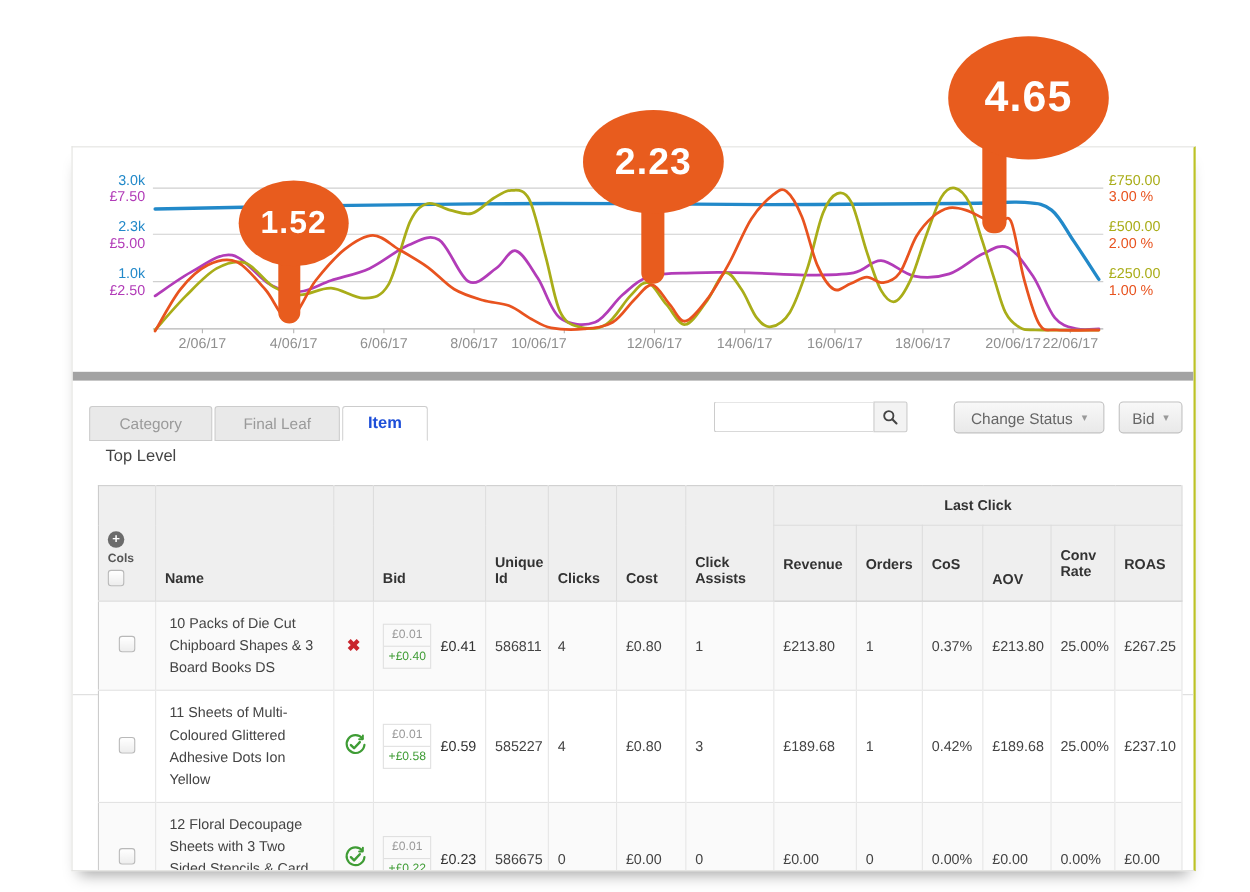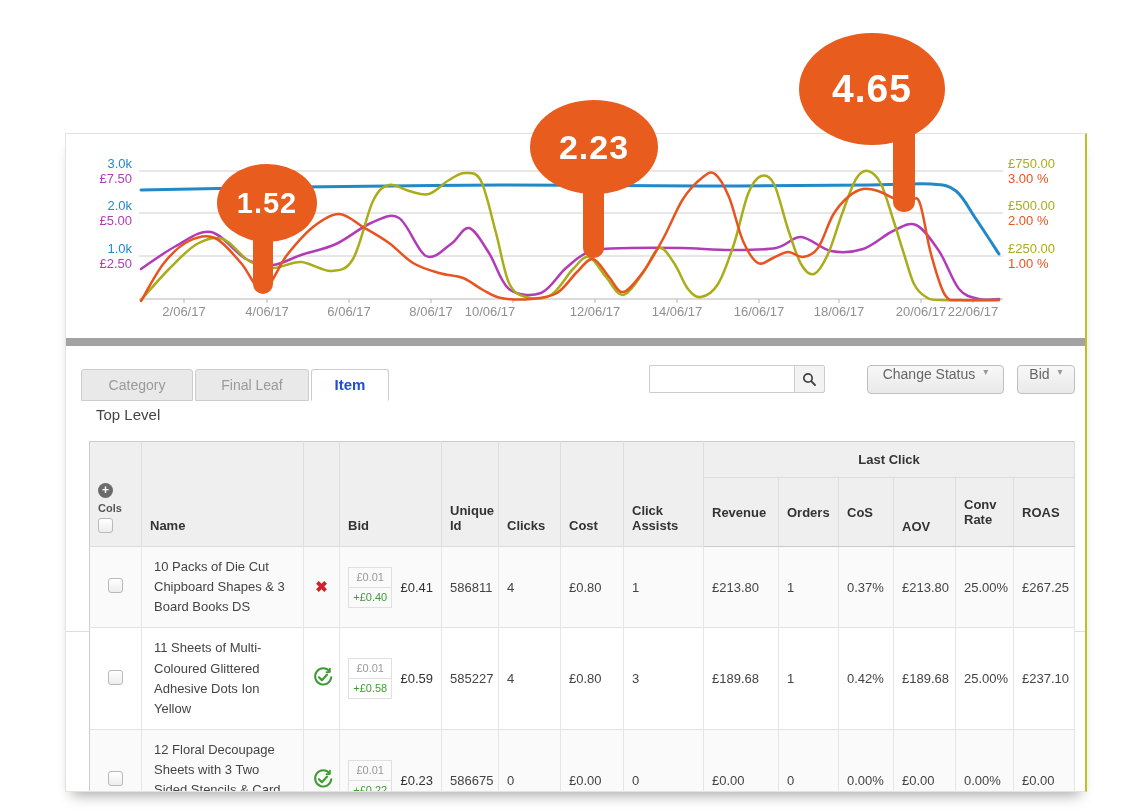--- a/index.html
+++ b/index.html
@@ -31,21 +31,21 @@
   .bubble {
     position:absolute; border-radius:50%; background:#e85c1e;
     display:flex; align-items:center; justify-content:center;
     color:#fff; font-weight:bold; letter-spacing:1px;
   }
   .stem { position:absolute; background:#e85c1e; border-radius:0 0 10px 10px; }
   .co-1 .bubble { left:217px; top:164px; width:100px; height:78px; font-size:29px; }
   .co-1 .stem  { left:253px; top:226px; width:20px; height:68px; }
   .co-2 .bubble { left:530px; top:100px; width:128px; height:94px; font-size:34px; }
   .co-2 .stem  { left:583px; top:176px; width:21px; height:82px; }
-  .co-3 .bubble { left:799px; top:33px; width:146px; height:112px; font-size:39px; }
+  .co-3 .bubble { left:862px; top:33px; width:146px; height:112px; font-size:39px; }
   .co-3 .stem  { left:893px; top:120px; width:22px; height:92px; }
 
   
   .toolbar { position:absolute; left:0; top:231px; width:100%; height:37px; }
   .tabbar-line { position:absolute; left:0; top:266px; width:100%; height:1px; background:#ddd; }
   .tab {
     position:absolute; top:4px; height:32px; line-height:30px; text-align:center;
     border:1px solid #ccc; border-radius:3px 3px 0 0; font-size:14px; cursor:default;
   }
   .tab.inactive { background:#e9e9e9; color:#9a9a9a; }
@@ -59,21 +59,21 @@
     width:145px; height:28px; border:1px solid #ccc; border-right:none; border-radius:2px 0 0 2px;
     padding:0 8px; font-size:13px; outline:none; font-family:"Liberation Sans", sans-serif;
   }
   .search-btn {
     width:31px; height:28px; border:1px solid #ccc; background:#f3f3f3; border-radius:0 2px 2px 0;
     display:flex; align-items:center; justify-content:center; cursor:pointer;
   }
   .dd-btn {
     position:absolute; top:0px; height:29px; border:1px solid #bfbfbf; border-radius:4px;
     background:linear-gradient(#f8f8f8,#e9e9e9); color:#666; font-size:14px;
-    display:flex; align-items:flex-start; justify-content:center; gap:8px; cursor:pointer;
+    display:flex; align-items:center; justify-content:center; gap:8px; cursor:pointer;
     font-family:"Liberation Sans", sans-serif;
   }
   .dd-change { left:801px; width:137px; }
   .dd-bid { left:951px; width:58px; }
   .caret { font-size:10px; color:#999; }
 
   .section-title { position:absolute; left:30px; top:272px; font-size:15px; color:#444; }
 
   
   .table-wrap { position:absolute; left:23px; top:307px; width:985px; }
@@ -131,21 +131,21 @@
           <path d="M75,135C80.83333333333333,131.16666666666666 98.33333333333333,118.16666666666667 110,112C121.66666666666667,105.83333333333333 133.33333333333334,95.83333333333333 145,98C156.66666666666666,100.16666666666667 169.66666666666666,119.5 180,125C190.33333333333334,130.5 197.83333333333334,131.66666666666666 207,131C216.16666666666666,130.33333333333334 224.5,124.5 235,121C245.5,117.5 258.3333333333333,115.33333333333333 270,110C281.6666666666667,104.66666666666667 294.5,93.33333333333333 305,89C315.5,84.66666666666667 323.8333333333333,78.5 333,84C342.1666666666667,89.5 351.3333333333333,117.66666666666667 360,122C368.6666666666667,126.33333333333333 377.8333333333333,114.66666666666667 385,110C392.1666666666667,105.33333333333333 396.6666666666667,92.5 403,94C409.3333333333333,95.5 416.3333333333333,108.83333333333333 423,119C429.6666666666667,129.16666666666666 434.3333333333333,148.33333333333334 443,155C451.6666666666667,161.66666666666666 465.5,162.5 475,159C484.5,155.5 491.6666666666667,141 500,134C508.3333333333333,127 514.1666666666666,120.33333333333333 525,117C535.8333333333334,113.66666666666667 550,114.5 565,114C580,113.5 598.3333333333334,113.66666666666667 615,114C631.6666666666666,114.33333333333333 649.1666666666666,116 665,116C680.8333333333334,116 698.3333333333334,116.16666666666667 710,114C721.6666666666666,111.83333333333333 725.8333333333334,102.5 735,103C744.1666666666666,103.5 754.6666666666666,115 765,117C775.3333333333334,119 786.6666666666666,118.33333333333333 797,115C807.3333333333334,111.66666666666667 818.1666666666666,101 827,97C835.8333333333334,93 842.3333333333334,87.66666666666667 850,91C857.6666666666666,94.33333333333333 865.8333333333334,106.33333333333333 873,117C880.1666666666666,127.66666666666667 886.3333333333334,147 893,155C899.6666666666666,163 906.3333333333334,163.33333333333334 913,165C919.6666666666666,166.66666666666666 929.6666666666666,165 933,165" fill="none" stroke="#b23cb8" stroke-width="2.5" stroke-linecap="round"></path>
           <path d="M75,166C79.66666666666667,160.83333333333334 93.66666666666667,144.33333333333334 103,135C112.33333333333333,125.66666666666667 122,115 131,110C140,105 148.33333333333334,102.16666666666667 157,105C165.66666666666666,107.83333333333333 174.66666666666666,122.16666666666667 183,127C191.33333333333334,131.83333333333334 198.33333333333334,133.83333333333334 207,134C215.66666666666666,134.16666666666666 225.33333333333334,127.5 235,128C244.66666666666666,128.5 256.3333333333333,137.5 265,137C273.6666666666667,136.5 280,136.66666666666666 287,125C294,113.33333333333333 301,79.33333333333333 307,67C313,54.666666666666664 317,52.666666666666664 323,51C329,49.333333333333336 336.3333333333333,55.5 343,57C349.6666666666667,58.5 356.3333333333333,61.833333333333336 363,60C369.6666666666667,58.166666666666664 377,49.5 383,46C389,42.5 393.6666666666667,38.833333333333336 399,39C404.3333333333333,39.166666666666664 409.8333333333333,37 415,47C420.1666666666667,57 425.3333333333333,82 430,99C434.6666666666667,116 438,138.33333333333334 443,149C448,159.66666666666666 453,161 460,163C467,165 477.1666666666667,165.66666666666666 485,161C492.8333333333333,156.33333333333334 500.6666666666667,141.33333333333334 507,135C513.3333333333334,128.66666666666666 517.5,121.66666666666667 523,123C528.5,124.33333333333333 534.3333333333334,136.66666666666666 540,143C545.6666666666666,149.33333333333334 550.8333333333334,161.66666666666666 557,161C563.1666666666666,160.33333333333334 571,146.83333333333334 577,139C583,131.16666666666666 587.8333333333334,115.66666666666667 593,114C598.1666666666666,112.33333333333333 603.1666666666666,122.16666666666667 608,129C612.8333333333334,135.83333333333334 617.5,149.33333333333334 622,155C626.5,160.66666666666666 630,163.83333333333334 635,163C640,162.16666666666666 646.5,158.83333333333334 652,150C657.5,141.16666666666666 663,125 668,110C673,95 677.5,71.33333333333333 682,60C686.5,48.666666666666664 690.6666666666666,43.666666666666664 695,42C699.3333333333334,40.333333333333336 703.5,41.166666666666664 708,50C712.5,58.833333333333336 717.5,81.66666666666667 722,95C726.5,108.33333333333333 730.6666666666666,122.5 735,130C739.3333333333334,137.5 743.5,141.66666666666666 748,140C752.5,138.33333333333334 757.3333333333334,130 762,120C766.6666666666666,110 771.3333333333334,92.5 776,80C780.6666666666666,67.5 785.6666666666666,52.166666666666664 790,45C794.3333333333334,37.833333333333336 797.8333333333334,36.166666666666664 802,37C806.1666666666666,37.833333333333336 810.8333333333334,42 815,50C819.1666666666666,58 823.1666666666666,73.33333333333333 827,85C830.8333333333334,96.66666666666667 834.5,109.16666666666667 838,120C841.5,130.83333333333334 844.3333333333334,142.83333333333334 848,150C851.6666666666666,157.16666666666666 855.5,160.33333333333334 860,163C864.5,165.66666666666666 862.8333333333334,165.5 875,166C887.1666666666666,166.5 923.3333333333334,166 933,166" fill="none" stroke="#a9ad19" stroke-width="2.5" stroke-linecap="round"></path>
           <path d="M75,167C78.83333333333333,160.66666666666666 90,139 98,129C106,119 114.5,111.16666666666667 123,107C131.5,102.83333333333333 140.33333333333334,100.33333333333333 149,104C157.66666666666666,107.66666666666667 167,120.33333333333333 175,129C183,137.66666666666666 189.33333333333334,157.33333333333334 197,156C204.66666666666666,154.66666666666666 212.66666666666666,131.5 221,121C229.33333333333334,110.5 238.33333333333334,99.83333333333333 247,93C255.66666666666666,86.16666666666667 264.6666666666667,80 273,80C281.3333333333333,80 288.6666666666667,88.16666666666667 297,93C305.3333333333333,97.83333333333333 314.6666666666667,103 323,109C331.3333333333333,115 338.6666666666667,124 347,129C355.3333333333333,134 364.6666666666667,136.5 373,139C381.3333333333333,141.5 389.6666666666667,141.16666666666666 397,144C404.3333333333333,146.83333333333334 410.6666666666667,152.66666666666666 417,156C423.3333333333333,159.33333333333334 427,162.5 435,164C443,165.5 455.6666666666667,165.83333333333334 465,165C474.3333333333333,164.16666666666666 483.3333333333333,163.5 491,159C498.6666666666667,154.5 505,143.66666666666666 511,138C517,132.33333333333334 521.6666666666666,124.16666666666667 527,125C532.3333333333334,125.83333333333333 538,137.5 543,143C548,148.5 551.3333333333334,158.83333333333334 557,158C562.6666666666666,157.16666666666666 570.3333333333334,146.83333333333334 577,138C583.6666666666666,129.16666666666666 590.3333333333334,117.16666666666667 597,105C603.6666666666666,92.83333333333333 610.3333333333334,75.33333333333333 617,65C623.6666666666666,54.666666666666664 631.6666666666666,47.166666666666664 637,43C642.3333333333334,38.833333333333336 644.6666666666666,36.666666666666664 649,40C653.3333333333334,43.333333333333336 658.3333333333334,51.833333333333336 663,63C667.6666666666666,74.16666666666667 672.1666666666666,96 677,107C681.8333333333334,118 687,126.16666666666667 692,129C697,131.83333333333334 702,125.83333333333333 707,124C712,122.16666666666667 717,118.16666666666667 722,118C727,117.83333333333333 732,123.66666666666667 737,123C742,122.33333333333333 747,121 752,114C757,107 762,89.5 767,81C772,72.5 777,67.33333333333333 782,63C787,58.666666666666664 792,56 797,55C802,54 807,55.5 812,57C817,58.5 822.1666666666666,61.666666666666664 827,64C831.8333333333334,66.33333333333333 836.6666666666666,70.5 841,71C845.3333333333334,71.5 849,58.833333333333336 853,67C857,75.16666666666667 860.6666666666666,104.33333333333333 865,120C869.3333333333334,135.66666666666666 874,153.33333333333334 879,161C884,168.66666666666666 886,165.16666666666666 895,166C904,166.83333333333334 926.6666666666666,166 933,166" fill="none" stroke="#e8531f" stroke-width="2.5" stroke-linecap="round"></path>
         </svg>
 
       <div class="ax-pair ax-left" style="top:22px">
         <div class="ax-blue">3.0k</div>
         <div class="ax-magenta">£7.50</div>
       </div>
       <div class="ax-pair ax-left" style="top:64px">
-        <div class="ax-blue">2.0k</div>
+        <div class="ax-blue">2.3k</div>
         <div class="ax-magenta">£5.00</div>
       </div>
       <div class="ax-pair ax-left" style="top:107px">
         <div class="ax-blue">1.0k</div>
         <div class="ax-magenta">£2.50</div>
       </div>
 
       <div class="ax-pair ax-right" style="top:22px">
         <div class="ax-olive">£750.00</div>
         <div class="ax-red">3.00 %</div>

